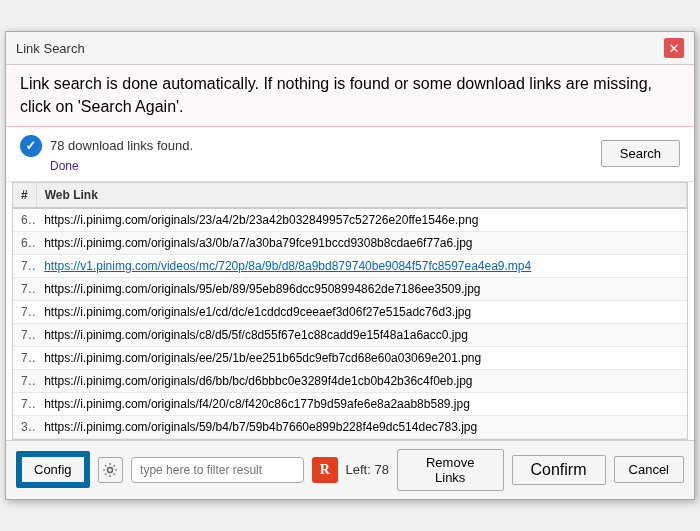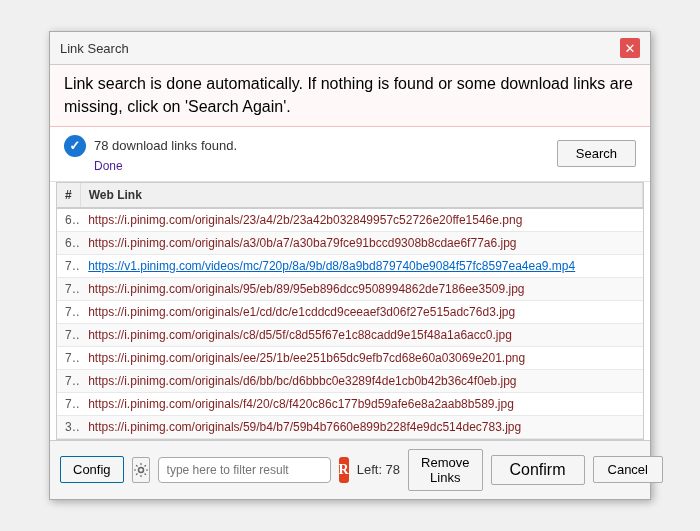--- a/index.html
+++ b/index.html
@@ -8,21 +8,21 @@
       font-size: 13px;
       background: #f0f0f0;
       display: flex;
       align-items: center;
       justify-content: center;
       width: 700px;
       height: 531px;
       overflow: hidden;
     }
     .dialog {
-      width: 602px;
+      width: 690px;
       background: #ffffff;
       border: 1px solid #aaa;
       box-shadow: 2px 2px 8px rgba(0,0,0,0.3);
       display: flex;
       flex-direction: column;
     }
     .title-bar {
       background: #f5f5f5;
       border-bottom: 1px solid #ccc;
       padding: 6px 10px;
@@ -143,39 +143,39 @@
       text-overflow: ellipsis;
       max-width: 0;
     }
     tbody td:first-child {
       text-align: center;
       width: 40px;
       color: #555;
       margin-top: 7px;
     }
     .url-link {
-      color: #7f1d1d;
+      color: #000000;
       text-decoration: none;
     }
     .url-video {
       color: #0066cc;
       font-weight: 500;
     }
     .bottom-bar {
       padding: 8px 10px;
       border-top: 1px solid #ccc;
       display: flex;
       align-items: center;
       gap: 8px;
       background: #f5f5f5;
     }
     .config-btn {
       padding: 5px 12px;
       background: #f5f5f5;
-      border: 1px solid #0369a1;
+      border: 6px solid #0369a1;
       cursor: pointer;
       font-size: 13px;
       border-radius: 2px;
     }
     .filter-icon-box {
       width: 26px;
       height: 26px;
       border: 1px solid #aaa;
       background: #f5f5f5;
       display: flex;

